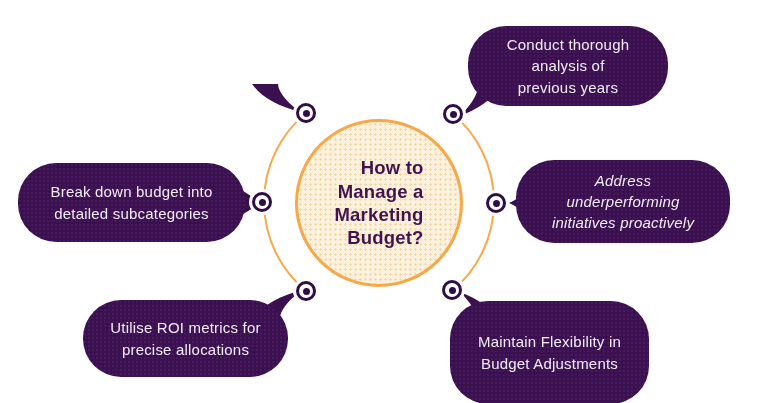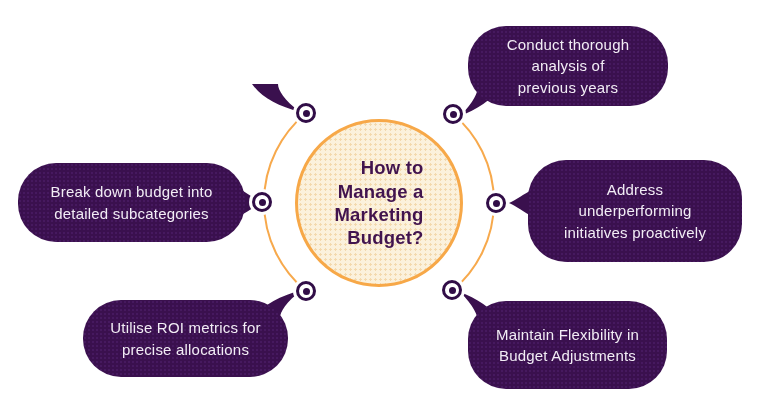--- a/index.html
+++ b/index.html
@@ -26,23 +26,23 @@
     background-color:#3A104E;
     background-image:radial-gradient(#46195F 1px, transparent 1.2px);
     background-size:4px 4px;
     color:#F2EDF5;display:flex;align-items:center;justify-content:center;
     text-align:center;z-index:3;
   }
   .bubble-text{white-space:pre-line;font-size:15px;line-height:1.42;letter-spacing:.2px;}
   .b1{left:87px;top:29px;width:206px;height:74px;}
   .b2{left:468px;top:26px;width:200px;height:80px;justify-content:center;}
   .b3{left:18px;top:163px;width:227px;height:79px;}
-  .b4{left:528px;top:160px;width:214px;height:102px;}
+  .b4{left:516px;top:160px;width:214px;height:83px;font-style:italic;}
   .b5{left:83px;top:300px;width:205px;height:77px;}
-  .b6{left:468px;top:301px;width:199px;height:88px;}
+  .b6{left:450px;top:301px;width:199px;height:103px;}
   .tail{position:absolute;z-index:3;overflow:visible;}
   .t1{left:248px;top:84px;}
   .t2{left:456px;top:86px;}
   .t3{left:238px;top:188px;}
   .t4{left:509px;top:189px;}
   .t5{left:250px;top:288px;}
   .t6{left:456px;top:290px;}
   .tail path{fill:#3A104E;}
   .node{
     position:absolute;width:20px;height:20px;box-sizing:border-box;

